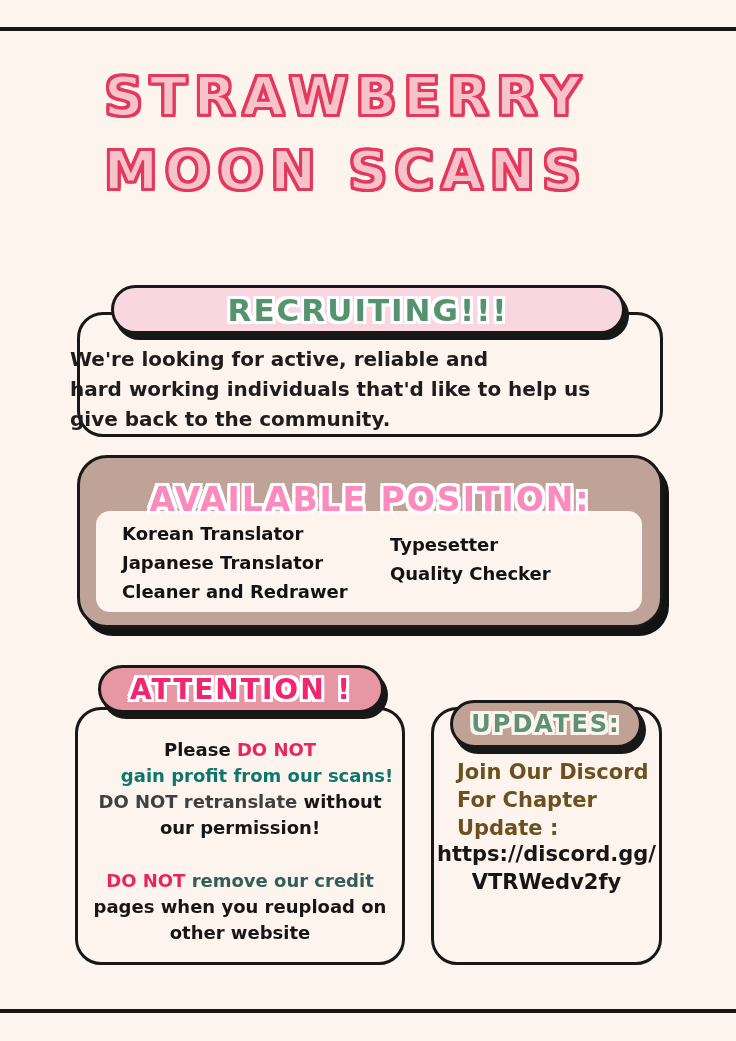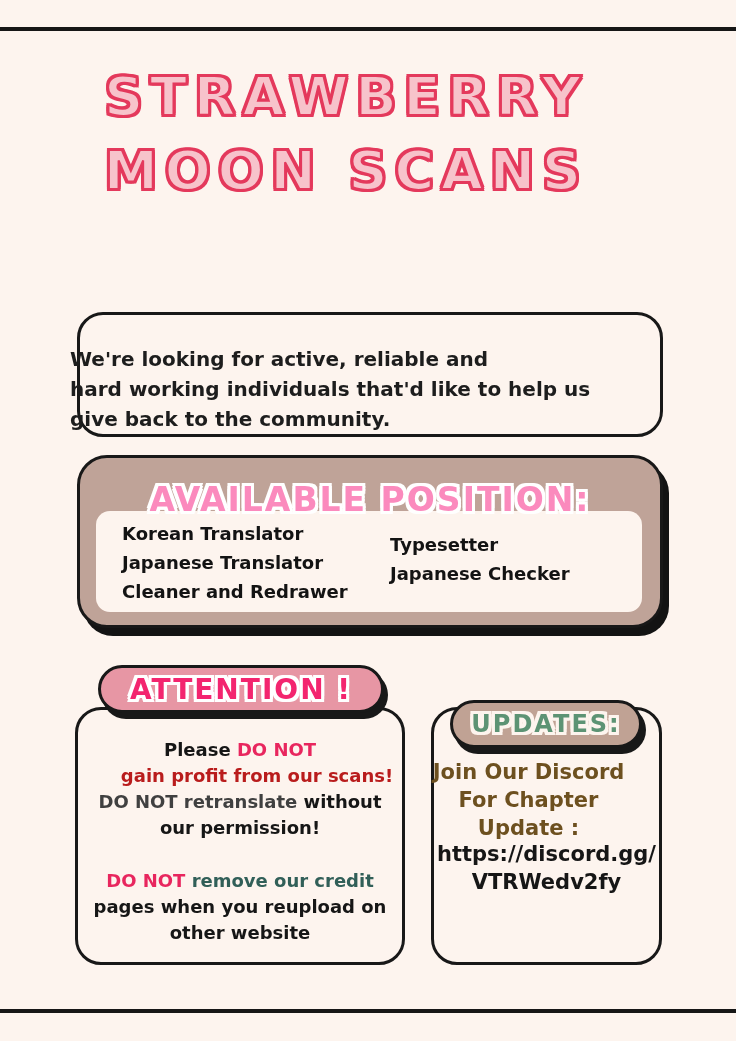--- a/index.html
+++ b/index.html
@@ -95,68 +95,71 @@
   
   .att-box{left:75px;top:707px;width:330px;height:258px;z-index:2;}
   .att-pill{left:98px;top:665px;width:286px;height:48px;background:#e796a4;}
   .att-pill .txt{font-size:28px;letter-spacing:2px;color:#f3256f;}
   .att-body{
     position:absolute;left:75px;top:737px;width:330px;
     text-align:center;font-size:18px;line-height:26px;color:#161616;z-index:4;
   }
   .att-gap{height:27px;}
   .c-hotpink{color:#e8265e;}
-  .c-pink{color:#b91c1c;margin-left:34px;}
+  .c-pink{color:#0f766e;margin-left:34px;}
   .c-green{color:#404040;}
   .c-teal{color:#315f58;}
 
   
   .upd-box{left:431px;top:707px;width:231px;height:258px;z-index:2;}
   .upd-pill{left:450px;top:700px;width:192px;height:48px;background:#c0a294;}
   .upd-pill .txt{font-size:24px;letter-spacing:2px;color:#5d9374;}
   .upd-discord{
-    position:absolute;left:413px;top:758px;width:231px;
-    text-align:center;font-size:21px;line-height:28px;color:#6d501f;z-index:4;
+    position:absolute;left:457px;top:758px;width:231px;
+    text-align:left;font-size:21px;line-height:28px;color:#6d501f;z-index:4;
   }
   .upd-link{
     position:absolute;left:425px;top:840px;width:243px;
     text-align:center;font-size:21px;line-height:28px;color:#161616;z-index:4;
   }
 </style>
 </head>
 <body>
 
 <div class="page">
 
   <div class="rule top"></div>
   <div class="rule bottom"></div>
 
   <div class="site-title">
     <div>STRAWBERRY</div>
     <div>MOON SCANS</div>
   </div>
 
   <div class="card recruit-box"></div>
+  <div class="pill recruit-pill">
+    <span class="txt outline-white">RECRUITING!!!</span>
+  </div>
   <div class="recruit-body">
     <div>We're looking for active, reliable and</div>
     <div>hard working individuals that'd like to help us</div>
     <div>give back to the community.</div>
   </div>
 
   <div class="card pos-box"></div>
   <div class="pos-heading outline-white">AVAILABLE POSITION:</div>
   <div class="pos-inner"></div>
   <div class="pos-col left">
     <div>Korean Translator</div>
     <div>Japanese Translator</div>
     <div>Cleaner and Redrawer</div>
   </div>
   <div class="pos-col right">
     <div>Typesetter</div>
-    <div>Japanese Checker</div>
+    <div>Quality Checker</div>
   </div>
 
   <div class="card att-box"></div>
   <div class="pill att-pill">
     <span class="txt outline-white">ATTENTION !</span>
   </div>
   <div class="att-body">
     <div><span>Please </span><span class="c-hotpink">DO NOT</span></div>
     <div class="c-pink">gain profit from our scans!</div>
     <div><span class="c-green">DO NOT retranslate</span><span> without</span></div>

